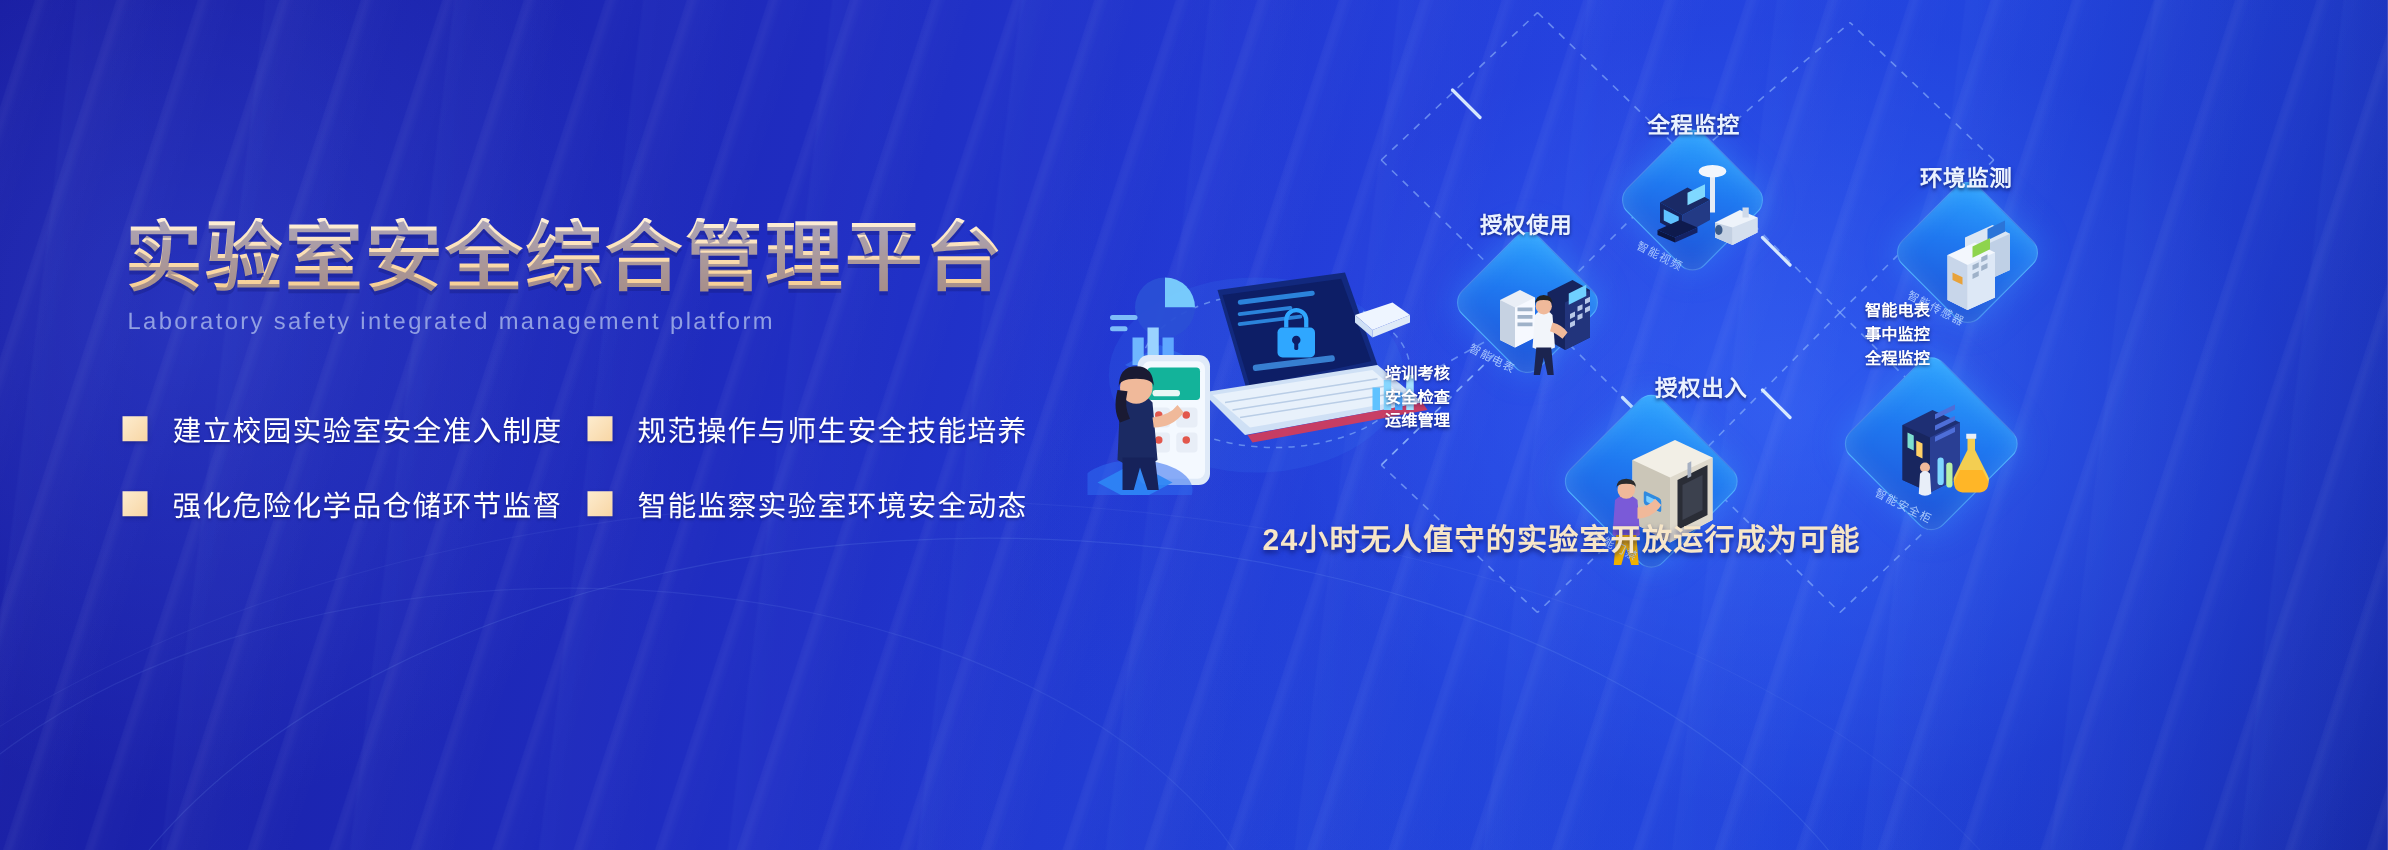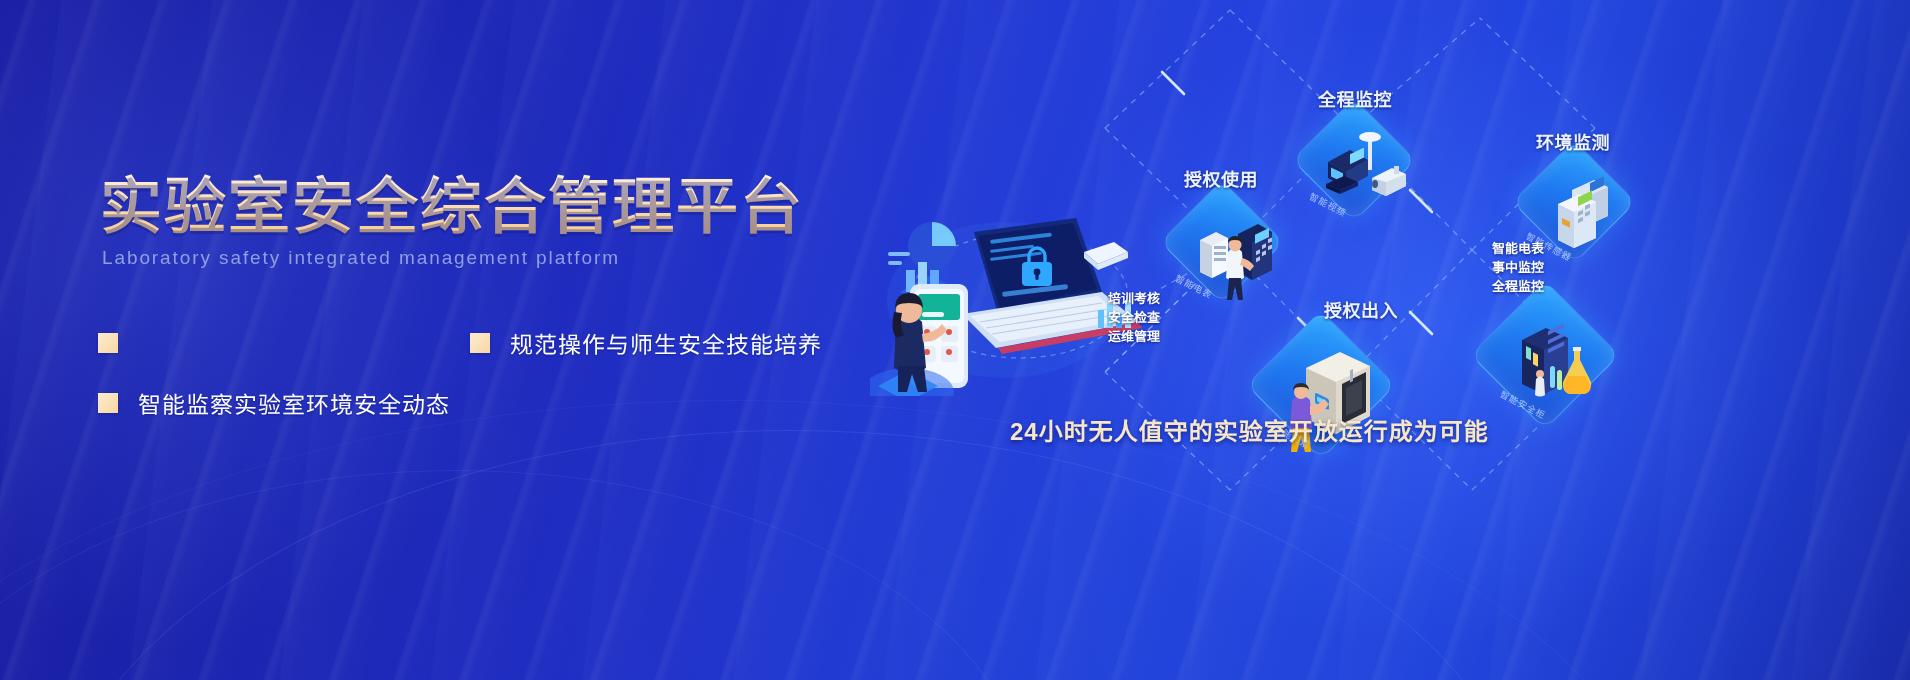--- a/index.html
+++ b/index.html
@@ -123,27 +123,32 @@
   <div id="arc2"></div>
 
   <div id="left">
     <div class="title">实验室安全综合管理平台</div>
     <div class="subtitle">Laboratory safety integrated management platform</div>
 
     <div class="bullets">
       <div class="brow">
         <div class="bcell col1">
           <span class="bullet-sq"></span>
+          <span class="btext">建立校园实验室安全准入制度</span>
         </div>
         <div class="bcell">
           <span class="bullet-sq"></span>
           <span class="btext">规范操作与师生安全技能培养</span>
         </div>
       </div>
       <div class="brow">
+        <div class="bcell col1">
+          <span class="bullet-sq"></span>
+          <span class="btext">强化危险化学品仓储环节监督</span>
+        </div>
         <div class="bcell">
           <span class="bullet-sq"></span>
           <span class="btext">智能监察实验室环境安全动态</span>
         </div>
       </div>
     </div>
   </div>
 
   <div id="right">
 

